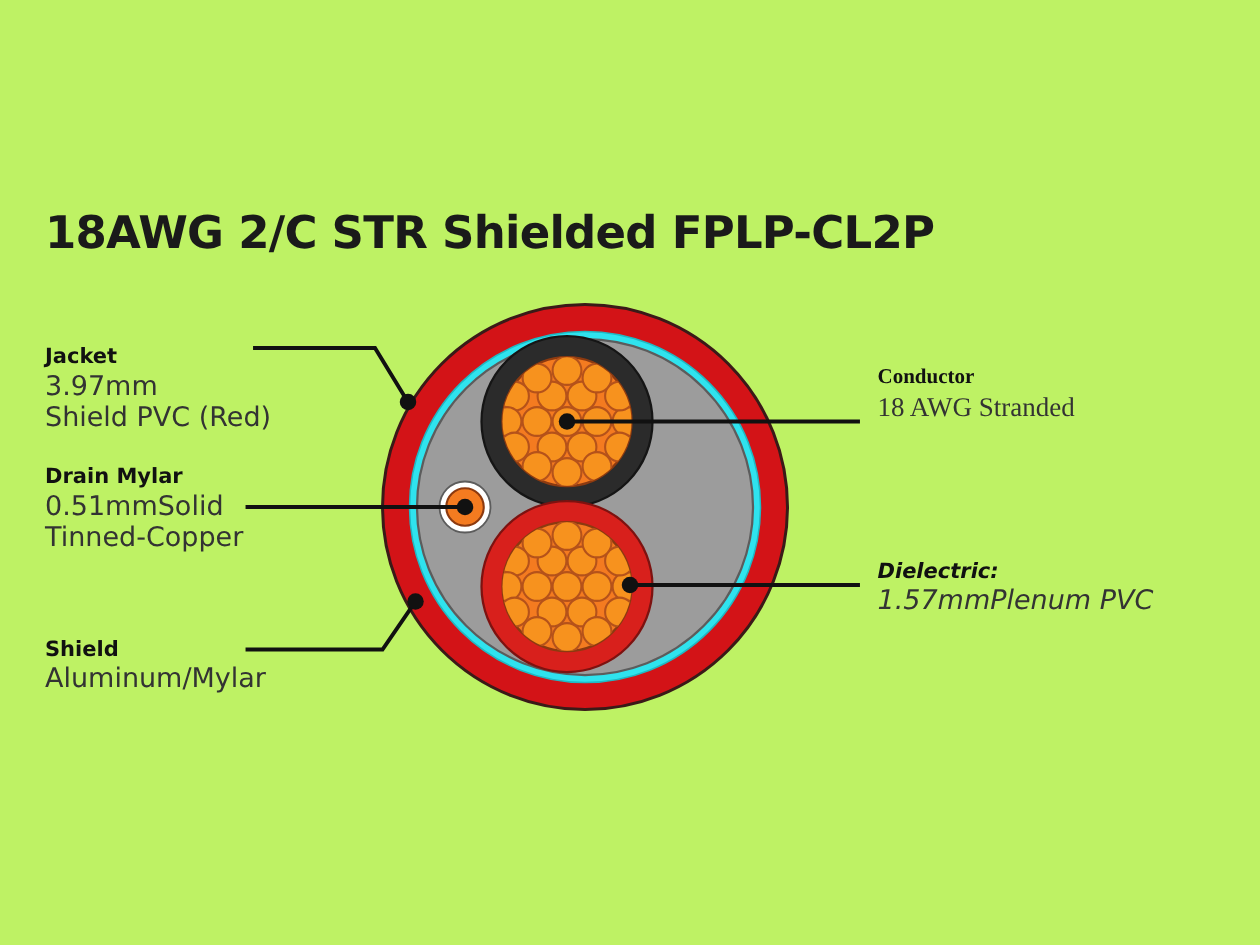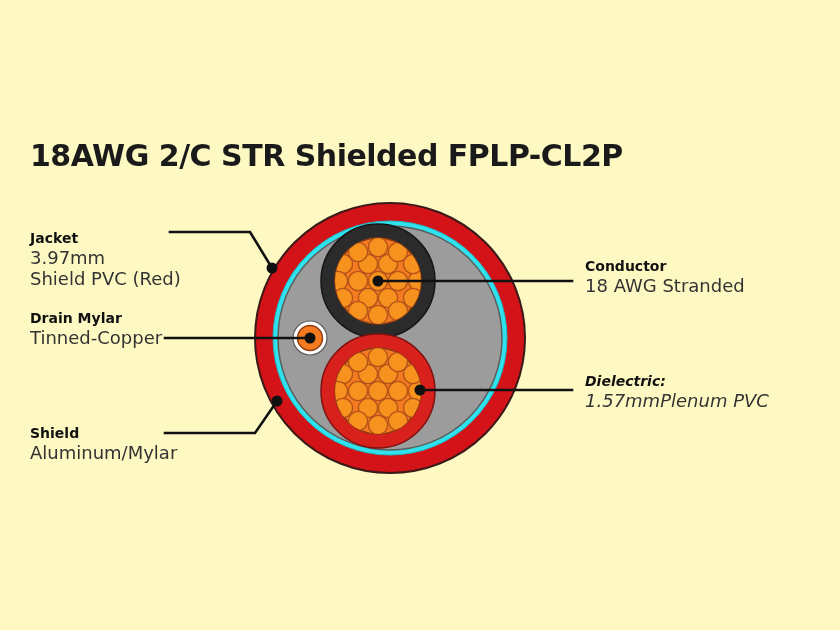--- a/index.html
+++ b/index.html
@@ -4,21 +4,21 @@
 <style>
   html, body {
     margin: 0;
     padding: 0;
     background: #ffffff;
   }
   #page {
     position: relative;
     width: 840px;
     height: 630px;
-    background: #fef9c3;
+    background: #bef264;
     overflow: hidden;
     font-family: "DejaVu Sans", "Liberation Sans", sans-serif;
   }
 
   
   #title {
     position: absolute;
     left: 30px;
     top: 138px;
     font-size: 30px;
@@ -45,21 +45,21 @@
   .callout .c-line {
     font-size: 18px;
     font-weight: normal;
     color: #333333;
     display: block;
   }
 
   #callout-jacket    { left: 30px;  top: 230px; }
   #callout-drain     { left: 30px;  top: 310px; }
   #callout-shield    { left: 30px;  top: 425px; }
-  #callout-conductor { left: 585px; top: 258px; }
+  #callout-conductor { left: 585px; top: 244px; font-family: Liberation Serif, serif; }
   #callout-dielectric{ left: 585px; top: 373px; font-style: italic; }
 
   
   #diagram-svg {
     position: absolute;
     left: 0;
     top: 0;
     width: 840px;
     height: 630px;
   }
@@ -173,20 +173,21 @@
   </svg>
 
   <div class="callout" id="callout-jacket">
     <span class="c-head">Jacket</span>
     <span class="c-line">3.97mm</span>
     <span class="c-line">Shield PVC (Red)</span>
   </div>
 
   <div class="callout" id="callout-drain">
     <span class="c-head">Drain Mylar</span>
+    <span class="c-line">0.51mmSolid</span>
     <span class="c-line">Tinned-Copper</span>
   </div>
 
   <div class="callout" id="callout-shield">
     <span class="c-head">Shield</span>
     <span class="c-line">Aluminum/Mylar</span>
   </div>
 
   <div class="callout" id="callout-conductor">
     <span class="c-head">Conductor</span>

